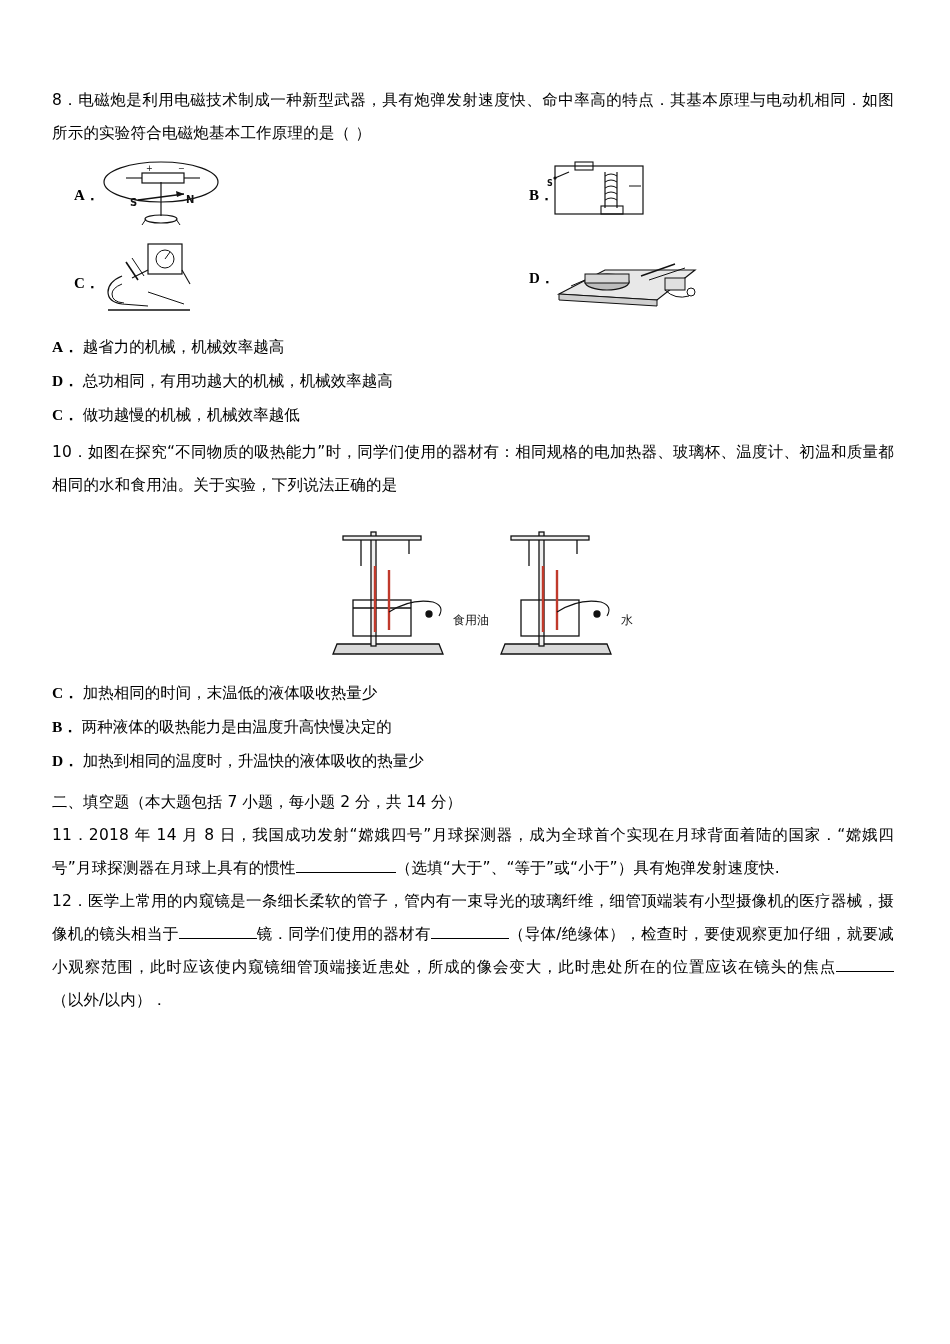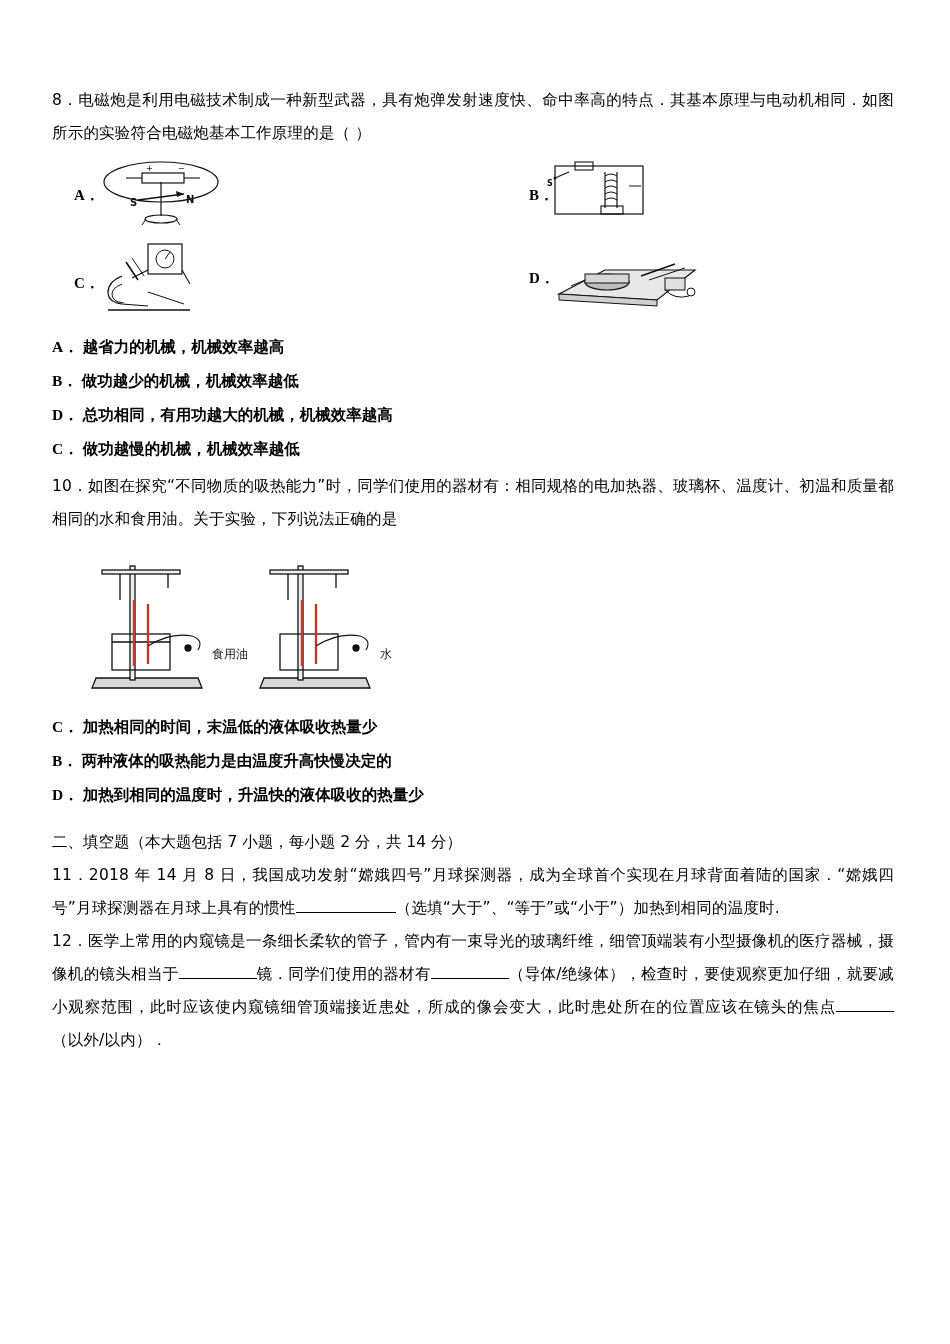--- a/index.html
+++ b/index.html
@@ -33,21 +33,21 @@
     font-size: 15.5px;
     line-height: 33px;
     font-weight: bold;
   }
   .opt-line .opt-label {
     font-family: "Liberation Serif", serif;
     font-weight: bold;
     margin-right: 4px;
   }
   .opt-body {
-    font-weight: bold;
+    font-weight: normal;
   }
   .fig-row {
     display: flex;
     align-items: flex-start;
     margin: 6px 0 2px 0;
   }
   .fig-cell {
     display: flex;
     align-items: center;
     width: 50%;
@@ -63,33 +63,34 @@
   .fig-cell.right .fig-label {
     padding-left: 56px;
     width: 72px;
   }
   .figbox {
     display: block;
   }
   .sec-title {
     font-size: 15.5px;
     line-height: 33px;
-    margin-top: 14px;
+    margin-top: 8px;
   }
   .blank {
     display: inline-block;
     border-bottom: 1px solid #000;
     vertical-align: baseline;
   }
   .b-sm { width: 58px; }
   .b-md { width: 78px; }
   .b-lg { width: 100px; }
   .figure-10 {
     margin: 6px 0 4px 0;
     padding-left: 30px;
+    text-align: center;
   }
   .cn { font-family: "DejaVu Sans", "Liberation Sans", sans-serif; }
 </style>
 </head>
 <body>
 
 <div class="page">
 
   <div class="q-block">
     <div class="q-text cn">8．电磁炮是利用电磁技术制成一种新型武器，具有炮弹发射速度快、命中率高的特点．其基本原理与电动机相同．如图所示的实验符合电磁炮基本工作原理的是（        ）</div>
@@ -172,23 +173,20 @@
         </div>
       </div>
     </div>
   </div>
 
   <div class="q-block">
     <div class="opt-line cn">
       <span class="opt-label">A．</span><span class="opt-body">越省力的机械，机械效率越高</span>
     </div>
     <div class="opt-line cn">
-      <span class="opt-label">B．</span><span class="opt-body">做功越少的机械，机械效率越低</span>
-    </div>
-    <div class="opt-line cn">
       <span class="opt-label">D．</span><span class="opt-body">总功相同，有用功越大的机械，机械效率越高</span>
     </div>
     <div class="opt-line cn">
       <span class="opt-label">C．</span><span class="opt-body">做功越慢的机械，机械效率越低</span>
     </div>
   </div>
 
   <div class="q-block">
     <div class="q-text cn">10．如图在探究“不同物质的吸热能力”时，同学们使用的器材有：相同规格的电加热器、玻璃杯、温度计、初温和质量都相同的水和食用油。关于实验，下列说法正确的是</div>
 
@@ -233,20 +231,20 @@
       <span class="opt-label">B．</span><span class="opt-body">两种液体的吸热能力是由温度升高快慢决定的</span>
     </div>
     <div class="opt-line cn">
       <span class="opt-label">D．</span><span class="opt-body">加热到相同的温度时，升温快的液体吸收的热量少</span>
     </div>
   </div>
 
   <div class="sec-title cn">二、填空题（本大题包括 7 小题，每小题 2 分，共 14 分）</div>
 
   <div class="q-text cn">
-    <span>11．2018 年 14 月 8 日，我国成功发射“嫦娥四号”月球探测器，成为全球首个实现在月球背面着陆的国家．“嫦娥四号”月球探测器在月球上具有的惯性</span><span class="blank b-lg"></span><span>（选填“大于”、“等于”或“小于”）加热到相同的温度时.</span>
+    <span>11．2018 年 14 月 8 日，我国成功发射“嫦娥四号”月球探测器，成为全球首个实现在月球背面着陆的国家．“嫦娥四号”月球探测器在月球上具有的惯性</span><span class="blank b-lg"></span><span>（选填“大于”、“等于”或“小于”）具有炮弹发射速度快.</span>
   </div>
 
   <div class="q-text cn">
     <span>12．医学上常用的内窥镜是一条细长柔软的管子，管内有一束导光的玻璃纤维，细管顶端装有小型摄像机的医疗器械，摄像机的镜头相当于</span><span class="blank b-md"></span><span>镜．同学们使用的器材有</span><span class="blank b-md"></span><span>（导体/绝缘体），检查时，要使观察更加仔细，就要减小观察范围，此时应该使内窥镜细管顶端接近患处，所成的像会变大，此时患处所在的位置应该在镜头的焦点</span><span class="blank b-sm"></span><span>（以外/以内）．</span>
   </div>
 
 </div>
 
 </body></html>

